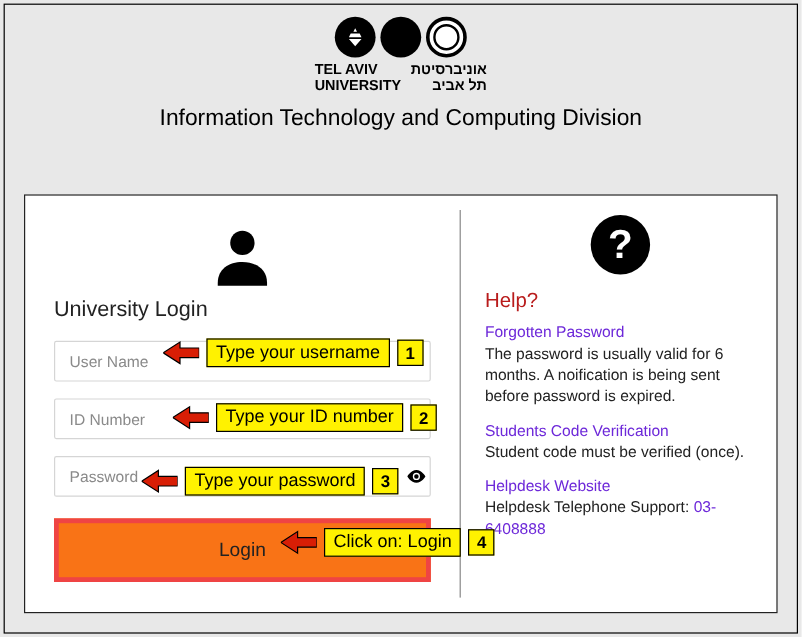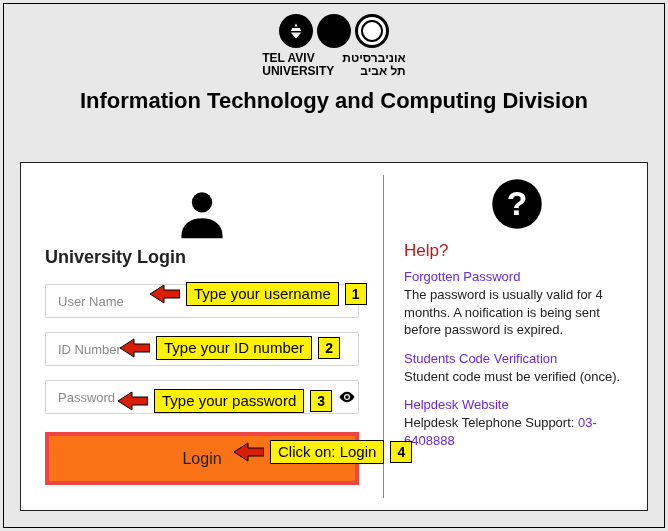--- a/index.html
+++ b/index.html
@@ -38,42 +38,42 @@
     content:"";position:absolute;left:3px;top:3px;right:3px;bottom:3px;
     border:2px solid #000;border-radius:50%;
   }
   .uni-text{
     font-size:12px;line-height:1.1;color:#000;
     display:flex;gap:8px;justify-content:center;font-weight:600;text-align:center;
   }
   .uni-text .col{display:flex;flex-direction:column;align-items:flex-start}
   .uni-text .col.r{align-items:flex-end}
   .division-title{
-    font-size:22px;font-weight:700;color:#000;
+    font-size:19px;font-weight:400;color:#000;
     margin:10px 0 0 0;
   }
   .card{
     position:absolute;left:16px;right:16px;top:158px;bottom:16px;
     background:#fff;border:1px solid #222;
     display:flex;
   }
   .left-pane{
     width:58%;
     padding:10px 24px 18px 24px;
     border-right:1px solid #888;
     margin:12px 0;
   }
   .right-pane{
     width:42%;
     padding:14px 18px 10px 20px;
   }
   .sil{display:block;margin:0 auto 4px auto}
   .q-badge{display:block;margin:0 auto 6px auto}
   .section-title{
-    font-size:18px;font-weight:700;color:#222;margin:4px 0 16px 0;
+    font-size:18px;font-weight:400;color:#222;margin:4px 0 16px 0;
   }
   .help-title{
     font-size:17px;font-weight:400;color:#b91c1c;margin:10px 0 8px 0;
   }
   .field-row{
     position:relative;margin:0 0 14px 0;
   }
   .input{
     width:100%;height:34px;
     border:1px solid #d5d5d5;border-radius:2px;
@@ -170,43 +170,43 @@
 
     <div class="right-pane">
       <svg class="q-badge" width="54" height="54" viewBox="0 0 24 24">
         <circle cx="12" cy="12" r="11" fill="#000"></circle>
         <text x="12" y="17" text-anchor="middle" font-size="15" font-weight="700" fill="#fff" font-family="Arial">?</text>
       </svg>
       <div class="help-title">Help?</div>
 
       <div class="help-block">
         <span class="link">Forgotten Password</span>
-        <div class="txt">The password is usually valid for 4 months. A noification is being sent before password is expired.</div>
+        <div class="txt">The password is usually valid for 6 months. A noification is being sent before password is expired.</div>
       </div>
       <div class="help-block">
         <span class="link">Students Code Verification</span>
         <div class="txt">Student code must be verified (once).</div>
       </div>
       <div class="help-block">
         <span class="link">Helpdesk Website</span>
         <div class="txt">
           <span>Helpdesk Telephone Support: </span><span class="link">03-6408888</span>
         </div>
       </div>
     </div>
   </div>
 
-  <div class="callout" style="left:146px;top:278px">
+  <div class="callout" style="left:132px;top:278px">
     <svg class="arrow" viewBox="0 0 30 22">
         <polygon points="0,11 14,2 14,7 30,7 30,15 14,15 14,20" fill="#d81e05" stroke="#000" stroke-width="1"></polygon>
       </svg>
     <span class="note">Type your username</span>
     <span class="numbox">1</span>
   </div>
-  <div class="callout" style="left:116px;top:332px">
+  <div class="callout" style="left:140px;top:332px">
     <svg class="arrow" viewBox="0 0 30 22">
         <polygon points="0,11 14,2 14,7 30,7 30,15 14,15 14,20" fill="#d81e05" stroke="#000" stroke-width="1"></polygon>
       </svg>
     <span class="note">Type your ID number</span>
     <span class="numbox">2</span>
   </div>
   <div class="callout" style="left:114px;top:385px">
     <svg class="arrow" viewBox="0 0 30 22">
         <polygon points="0,11 14,2 14,7 30,7 30,15 14,15 14,20" fill="#d81e05" stroke="#000" stroke-width="1"></polygon>
       </svg>

